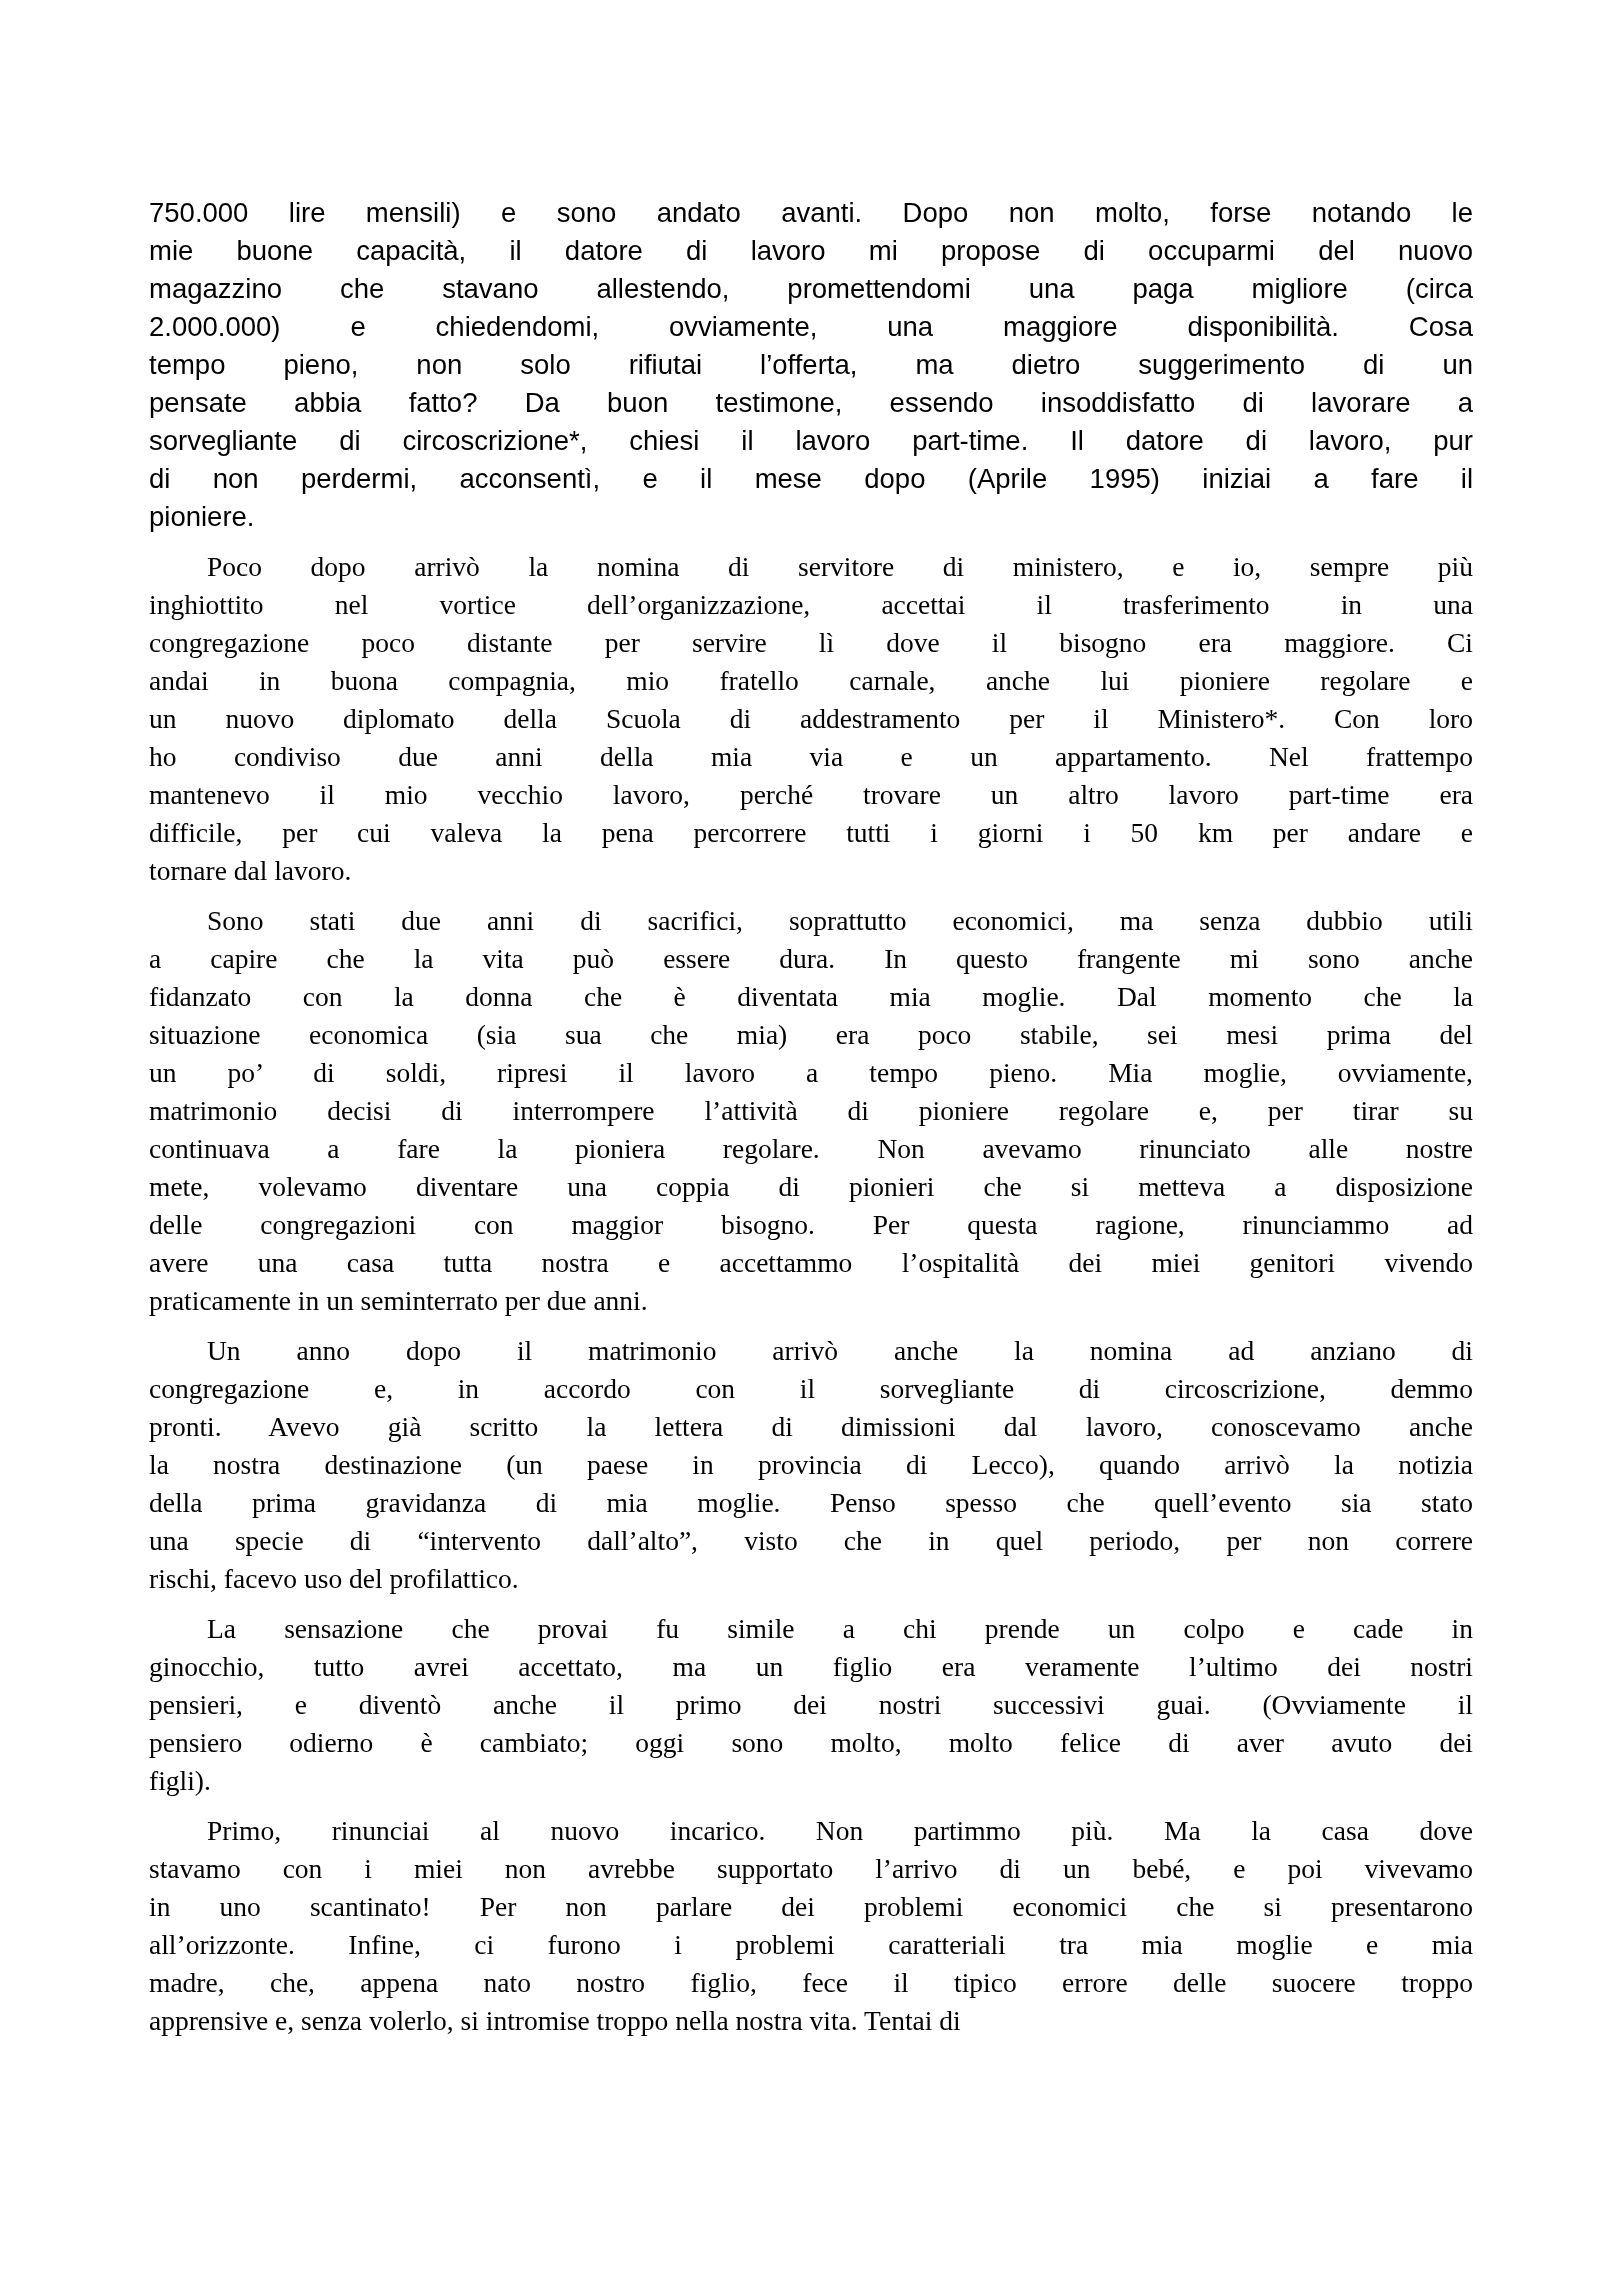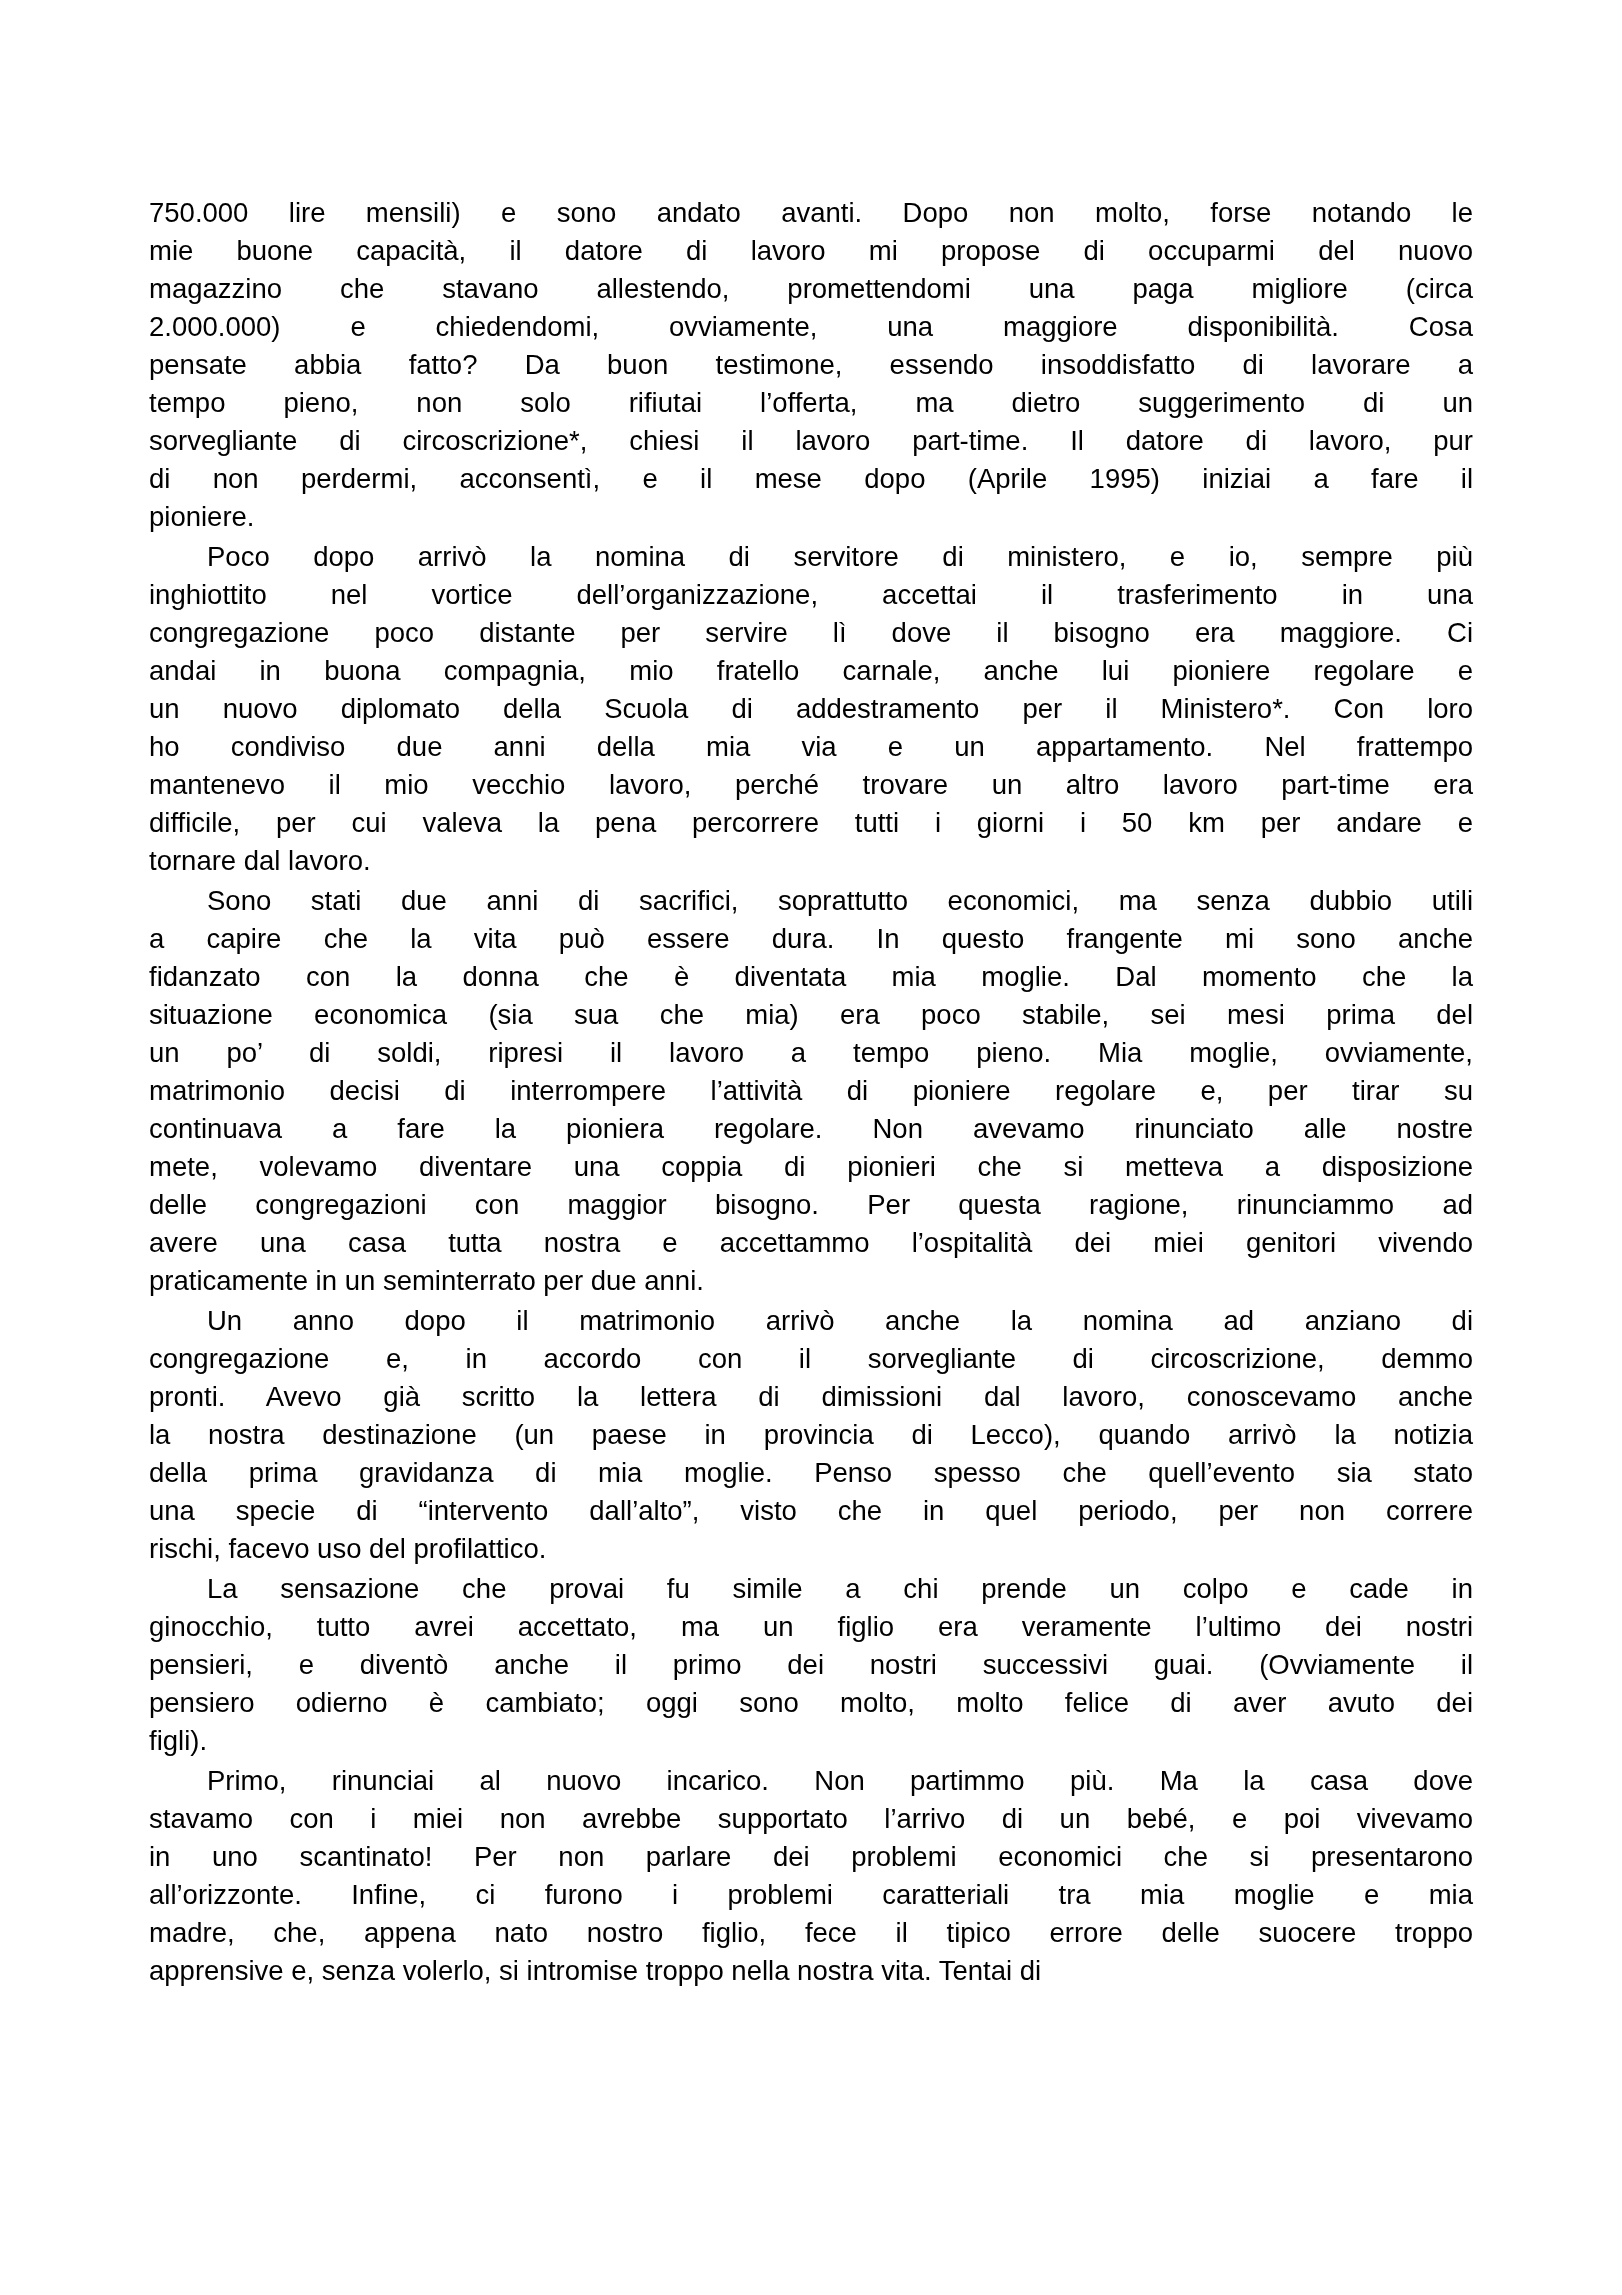--- a/index.html
+++ b/index.html
@@ -21,21 +21,22 @@
     width: 1324px;
     color: #000000;
     font-family: "Liberation Sans", sans-serif;
     font-size: 27.5px;
     font-stretch: condensed;
   }
   .paragraph {
     margin: 0;
   }
   .paragraph + .paragraph {
-    margin-top: 2px;
+    margin-top: 12px;
+    font-family: Liberation Serif, serif;
   }
   .line {
     height: 38px;
     line-height: 38px;
     text-align: justify;
     text-align-last: justify;
     white-space: normal;
   }
   .line.last {
     text-align-last: left;
@@ -47,22 +48,22 @@
 </head>
 <body>
 
 <div class="page">
   <div class="doc-body">
       <div class="paragraph">
         <div class="line">750.000 lire mensili) e sono andato avanti. Dopo non molto, forse notando le</div>
         <div class="line">mie buone capacità, il datore di lavoro mi propose di occuparmi del nuovo</div>
         <div class="line">magazzino che stavano allestendo, promettendomi una paga migliore (circa</div>
         <div class="line">2.000.000) e chiedendomi, ovviamente, una maggiore disponibilità. Cosa</div>
+        <div class="line">tempo pieno, non solo rifiutai l’offerta, ma dietro suggerimento di un</div>
         <div class="line">pensate abbia fatto? Da buon testimone, essendo insoddisfatto di lavorare a</div>
-        <div class="line">tempo pieno, non solo rifiutai l’offerta, ma dietro suggerimento di un</div>
         <div class="line">sorvegliante di circoscrizione*, chiesi il lavoro part-time. Il datore di lavoro, pur</div>
         <div class="line">di non perdermi, acconsentì, e il mese dopo (Aprile 1995) iniziai a fare il</div>
         <div class="line last">pioniere.</div>
       </div>
       <div class="paragraph">
         <div class="line indent">Poco dopo arrivò la nomina di servitore di ministero, e io, sempre più</div>
         <div class="line">inghiottito nel vortice dell’organizzazione, accettai il trasferimento in una</div>
         <div class="line">congregazione poco distante per servire lì dove il bisogno era maggiore. Ci</div>
         <div class="line">andai in buona compagnia, mio fratello carnale, anche lui pioniere regolare e</div>
         <div class="line">un nuovo diplomato della Scuola di addestramento per il Ministero*. Con loro</div>

